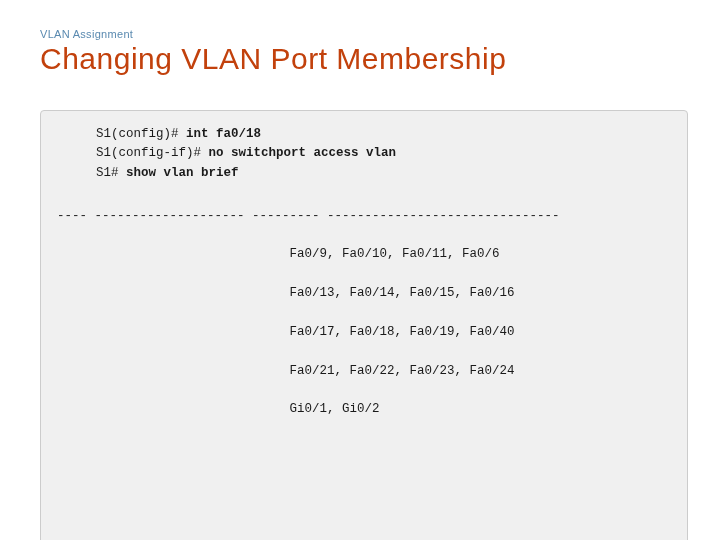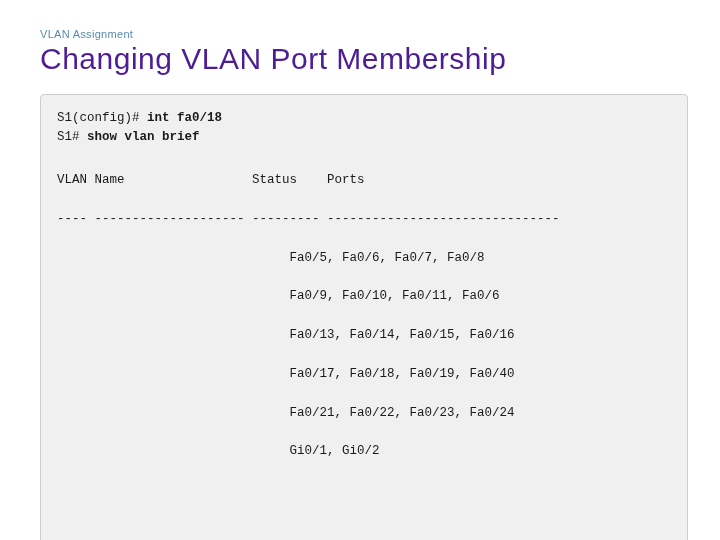--- a/index.html
+++ b/index.html
@@ -23,40 +23,41 @@
       font-size: 11px;
       color: #5a8ab0;
       font-weight: normal;
       letter-spacing: 0.3px;
       margin-bottom: 2px;
     }
 
     .title {
       font-size: 30px;
       font-weight: 300;
-      color: #4c1d95;
+      color: #c2410c;
       letter-spacing: 0.5px;
-      margin-bottom: 18px;
+      margin-bottom: 34px;
     }
 
     .terminal-box {
       background: #f0f0f0;
       border: 1px solid #cccccc;
       border-radius: 4px;
       padding: 14px 16px 14px 16px;
       font-family: 'Courier New', Courier, monospace;
       font-size: 12.5px;
       line-height: 1.55;
       color: #1a1a1a;
       width: 100%;
     }
 
     .cmd-line {
       display: block;
       white-space: pre;
+      margin-left: 39px;
     }
 
     .cmd-bold {
       font-weight: bold;
     }
 
     .vlan-table {
       margin-top: 4px;
       white-space: pre;
       display: block;
@@ -69,26 +70,25 @@
   </style>
 </head>
 <body>
 
 <div class="page-container">
   <div class="subtitle">VLAN Assignment</div>
   <div class="title">Changing VLAN Port Membership</div>
 
   <div class="terminal-box">
     <span class="cmd-line"><span>S1(config)# </span><span class="cmd-bold">int fa0/18</span></span>
+    <span class="cmd-line"><span>S1(config-if)# </span><span class="cmd-bold">no switchport access vlan</span></span>
     <span class="cmd-line"><span>S1# </span><span class="cmd-bold">show vlan brief</span></span>
 
     <span class="vlan-table">
-<span class="normal-row">VLAN Name                 Status    Ports</span>
 <span class="normal-row">---- -------------------- --------- -------------------------------</span>
-<span class="normal-row">                               Fa0/5, Fa0/6, Fa0/7, Fa0/8</span>
 <span class="normal-row">                               Fa0/9, Fa0/10, Fa0/11, Fa0/6</span>
 <span class="normal-row">                               Fa0/13, Fa0/14, Fa0/15, Fa0/16</span>
 <span class="normal-row">                               Fa0/17, Fa0/18, Fa0/19, Fa0/40</span>
 <span class="normal-row">                               Fa0/21, Fa0/22, Fa0/23, Fa0/24</span>
 <span class="normal-row">                               Gi0/1, Gi0/2</span>
 
 
 
 
 

